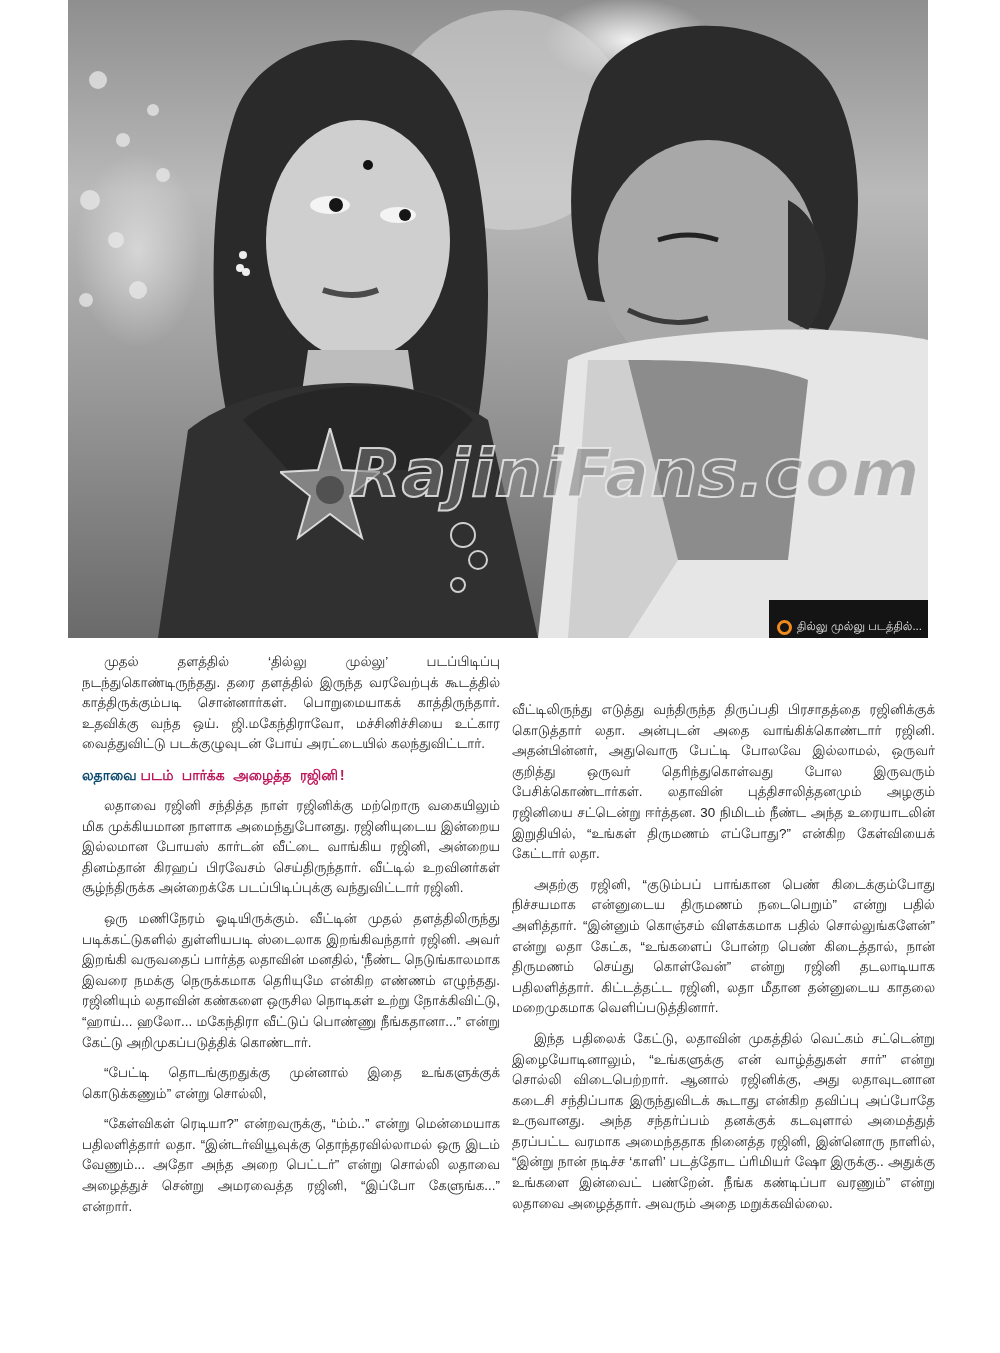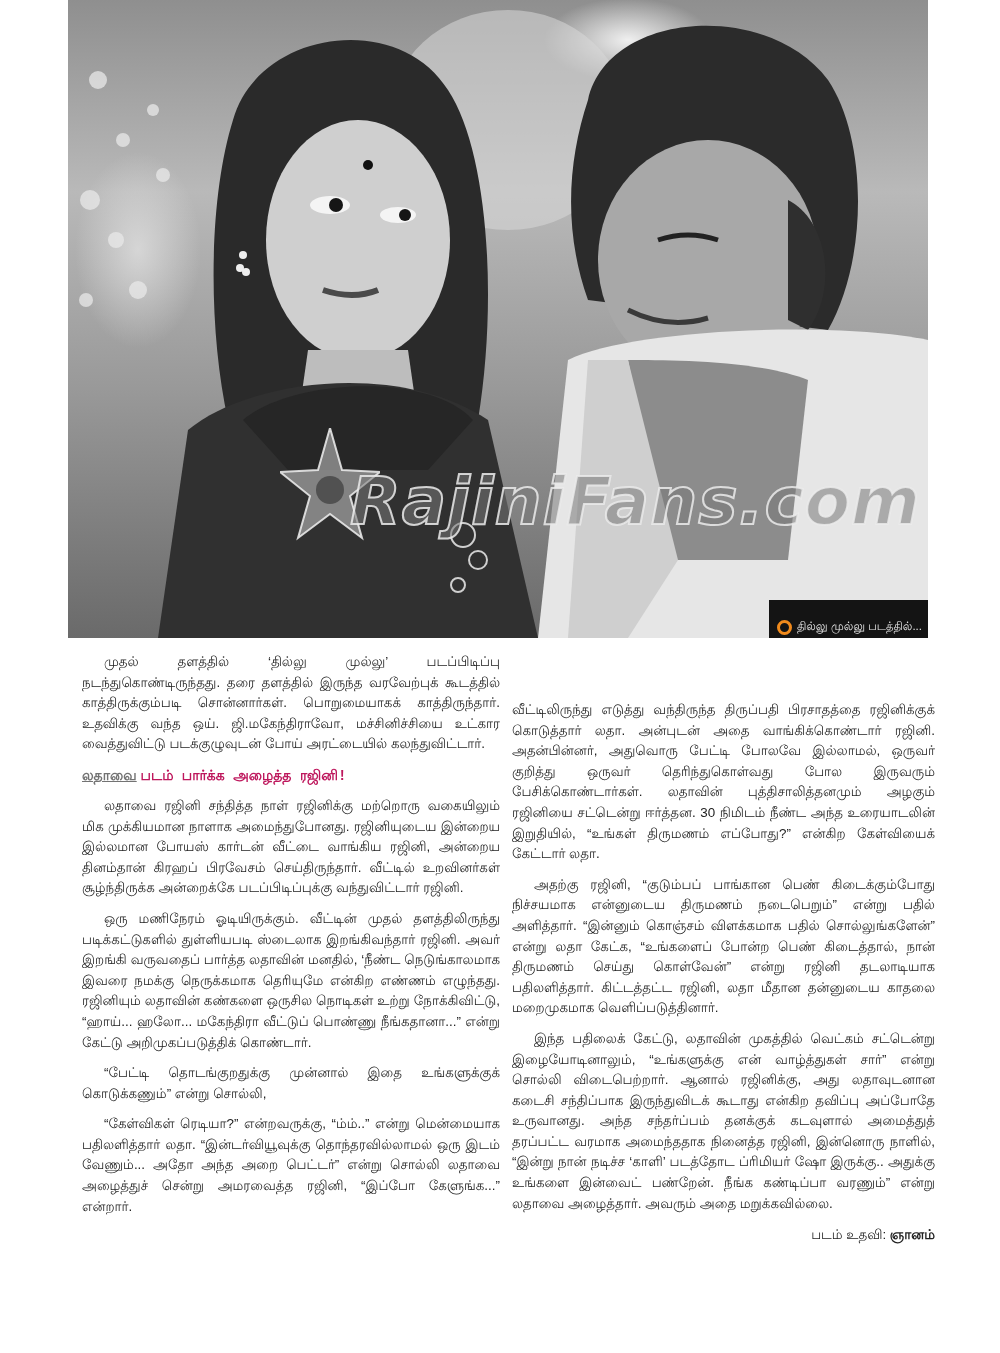--- a/index.html
+++ b/index.html
@@ -19,21 +19,20 @@
   .watermark {
     position: absolute; left: 212px; top: 428px; width: 655px; height: 90px;
   }
   .wm-text {
     position: absolute; left: 70px; top: 6px;
     font-family: "DejaVu Sans", sans-serif; font-weight: bold; font-style: italic;
     font-size: 66px; letter-spacing: 1px; line-height: 80px;
     color: rgba(120,120,120,0.55);
     -webkit-text-stroke: 2px rgba(235,235,235,0.85);
     white-space: nowrap;
-    margin-top: 28px;
   }
   .wm-star {
     position: absolute; left: 0; top: -50px; width: 100px; height: 120px;
   }
 
   .caption-box {
     position: absolute; right: 0; bottom: 0; height: 22px;
     background: #141414; padding: 16px 6px 0 8px;
     display: flex; align-items: center; gap: 5px;
   }
@@ -51,21 +50,21 @@
     text-align: justify;
   }
   .col-left { left: 82px; width: 418px; }
   .col-right { left: 512px; width: 423px; margin-top: 48px; }
   .col p { margin: 0 0 10px 0; text-indent: 22px; }
   .col p.no-indent { text-indent: 0; }
 
   .subhead {
     margin: 2px 0 10px 0; font-weight: bold; font-size: 14px; line-height: 20px;
   }
-  .subhead .sh-black { color: #737373; text-decoration: underline; }
+  .subhead .sh-black { color: #0c4a6e; }
   .subhead .sh-red { color: #be185d; font-family: Liberation Mono, monospace; }
 
   .signoff { text-align: right; font-weight: bold; margin-top: 4px; line-height: 22px; }
   .credit { text-align: right; line-height: 22px; }
   .credit .credit-name { font-weight: bold; }
 </style>
 </head>
 <body>
 
 <div class="photo">
@@ -143,17 +142,13 @@
   <p>லதாவை ரஜினி சந்தித்த நாள் ரஜினிக்கு மற்றொரு வகையிலும் மிக முக்கியமான நாளாக அமைந்துபோனது. ரஜினியுடைய இன்றைய இல்லமான போயஸ் கார்டன் வீட்டை வாங்கிய ரஜினி, அன்றைய தினம்தான் கிரஹப் பிரவேசம் செய்திருந்தார். வீட்டில் உறவினர்கள் சூழ்ந்திருக்க அன்றைக்கே படப்பிடிப்புக்கு வந்துவிட்டார் ரஜினி.</p>
   <p>ஒரு மணிநேரம் ஓடியிருக்கும். வீட்டின் முதல் தளத்திலிருந்து படிக்கட்டுகளில் துள்ளியபடி ஸ்டைலாக இறங்கிவந்தார் ரஜினி. அவர் இறங்கி வருவதைப் பார்த்த லதாவின் மனதில், ‘நீண்ட நெடுங்காலமாக இவரை நமக்கு நெருக்கமாக தெரியுமே என்கிற எண்ணம் எழுந்தது. ரஜினியும் லதாவின் கண்களை ஒருசில நொடிகள் உற்று நோக்கிவிட்டு, “ஹாய்... ஹலோ... மகேந்திரா வீட்டுப் பொண்ணு நீங்கதானா...” என்று கேட்டு அறிமுகப்படுத்திக் கொண்டார்.</p>
   <p>“பேட்டி தொடங்குறதுக்கு முன்னால் இதை உங்களுக்குக் கொடுக்கணும்” என்று சொல்லி,</p>
   <p>“கேள்விகள் ரெடியா?” என்றவருக்கு, “ம்ம்..” என்று மென்மையாக பதிலளித்தார் லதா. “இன்டர்வியூவுக்கு தொந்தரவில்லாமல் ஒரு இடம் வேணும்... அதோ அந்த அறை பெட்டர்” என்று சொல்லி லதாவை அழைத்துச் சென்று அமரவைத்த ரஜினி, “இப்போ கேளுங்க...” என்றார்.</p>
 </div>
 
 <div class="col col-right">
   <p class="no-indent">வீட்டிலிருந்து எடுத்து வந்திருந்த திருப்பதி பிரசாதத்தை ரஜினிக்குக் கொடுத்தார் லதா. அன்புடன் அதை வாங்கிக்கொண்டார் ரஜினி. அதன்பின்னர், அதுவொரு பேட்டி போலவே இல்லாமல், ஒருவர் குறித்து ஒருவர் தெரிந்துகொள்வது போல இருவரும் பேசிக்கொண்டார்கள். லதாவின் புத்திசாலித்தனமும் அழகும் ரஜினியை சட்டென்று ஈர்த்தன. 30 நிமிடம் நீண்ட அந்த உரையாடலின் இறுதியில், “உங்கள் திருமணம் எப்போது?” என்கிற கேள்வியைக் கேட்டார் லதா.</p>
   <p>அதற்கு ரஜினி, “குடும்பப் பாங்கான பெண் கிடைக்கும்போது நிச்சயமாக என்னுடைய திருமணம் நடைபெறும்” என்று பதில் அளித்தார். “இன்னும் கொஞ்சம் விளக்கமாக பதில் சொல்லுங்களேன்” என்று லதா கேட்க, “உங்களைப் போன்ற பெண் கிடைத்தால், நான் திருமணம் செய்து கொள்வேன்” என்று ரஜினி தடலாடியாக பதிலளித்தார். கிட்டத்தட்ட ரஜினி, லதா மீதான தன்னுடைய காதலை மறைமுகமாக வெளிப்படுத்தினார்.</p>
   <p>இந்த பதிலைக் கேட்டு, லதாவின் முகத்தில் வெட்கம் சட்டென்று இழையோடினாலும், “உங்களுக்கு என் வாழ்த்துகள் சார்” என்று சொல்லி விடைபெற்றார். ஆனால் ரஜினிக்கு, அது லதாவுடனான கடைசி சந்திப்பாக இருந்துவிடக் கூடாது என்கிற தவிப்பு அப்போதே உருவானது. அந்த சந்தர்ப்பம் தனக்குக் கடவுளால் அமைத்துத் தரப்பட்ட வரமாக அமைந்ததாக நினைத்த ரஜினி, இன்னொரு நாளில், “இன்று நான் நடிச்ச ‘காளி’ படத்தோட ப்ரிமியர் ஷோ இருக்கு.. அதுக்கு உங்களை இன்வைட் பண்றேன். நீங்க கண்டிப்பா வரணும்” என்று லதாவை அழைத்தார். அவரும் அதை மறுக்கவில்லை.</p>
-  <div class="credit">
-    <span>படம் உதவி:</span>
-    <span class="credit-name">ஞானம்</span>
-  </div>
 </div>
 
 </body></html>

